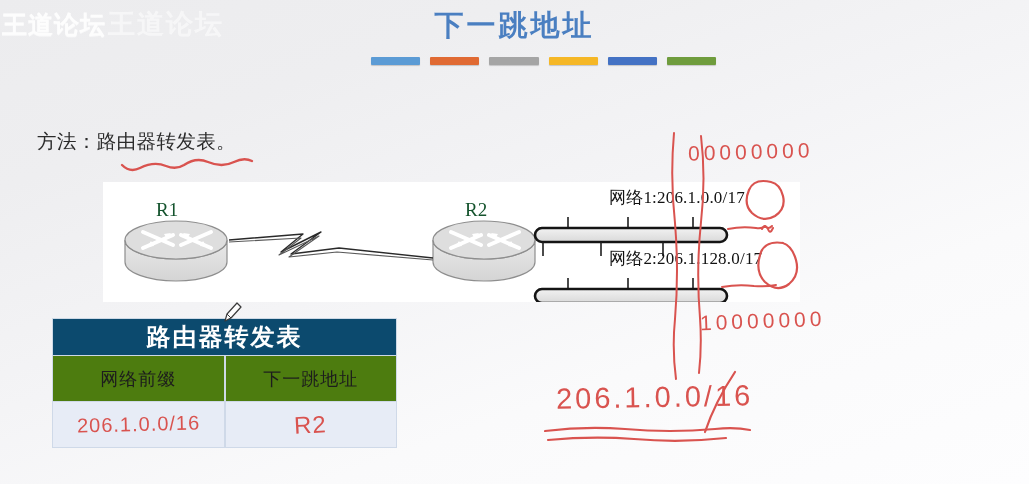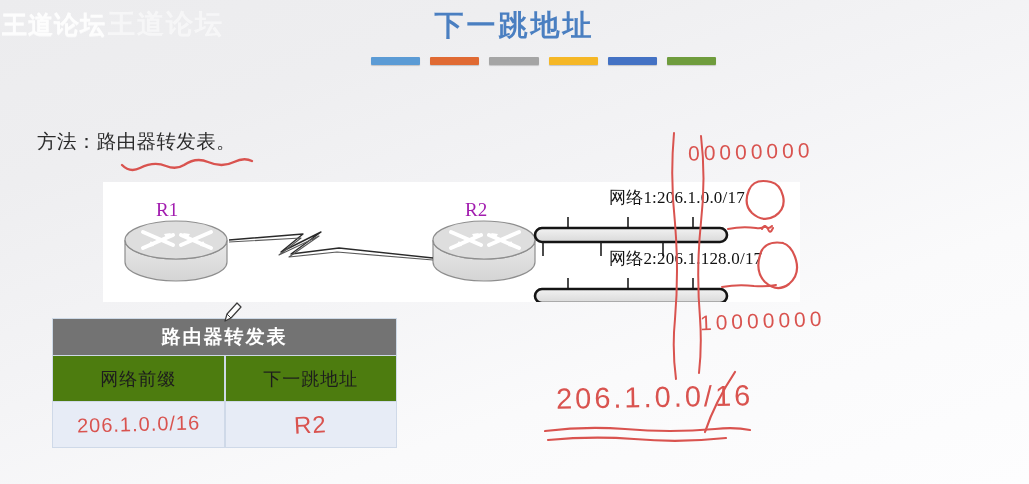--- a/index.html
+++ b/index.html
@@ -43,34 +43,34 @@
   }
   .p1{left:37px;top:88px;}
   .p2{left:37px;top:128px;}
 
   
   .panel{
     position:absolute;left:103px;top:182px;width:697px;height:120px;
     background:#ffffff;
   }
   .rname{
-    position:absolute;font-size:19px;color:#a21caf;
+    position:absolute;font-size:19px;color:#14532d;
     font-family:"Liberation Serif","DejaVu Serif",serif;
   }
   .netlabel{
     position:absolute;font-size:17px;color:#121212;white-space:nowrap;
     font-family:"Liberation Serif","DejaVu Serif",serif;letter-spacing:.2px;
   }
 
   
   .tbl{position:absolute;left:52px;top:318px;width:345px;}
   .tbl-head{
-    height:36px;background:#737373;border:1px solid #cdd9e6;
+    height:36px;background:#0c4a6e;border:1px solid #cdd9e6;
     display:flex;align-items:center;justify-content:center;
-    color:#ffffff;font-size:19px;font-weight:700;letter-spacing:2px;
+    color:#ffffff;font-size:24px;font-weight:700;letter-spacing:2px;
     font-family:"Liberation Sans","DejaVu Sans",sans-serif;
   }
   .tbl-row{display:flex;}
   .tbl-cell{
     flex:1 1 0;height:45px;border:1px solid #cfd9e8;border-top:none;
     display:flex;align-items:center;justify-content:center;
     font-size:18px;color:#1d1d1d;background:#4d7c0f;
     font-family:"Liberation Serif","DejaVu Serif",serif;letter-spacing:1px;
   }
   .tbl-cell.sub{background:#e7ecf6;height:45px;position:relative;}

